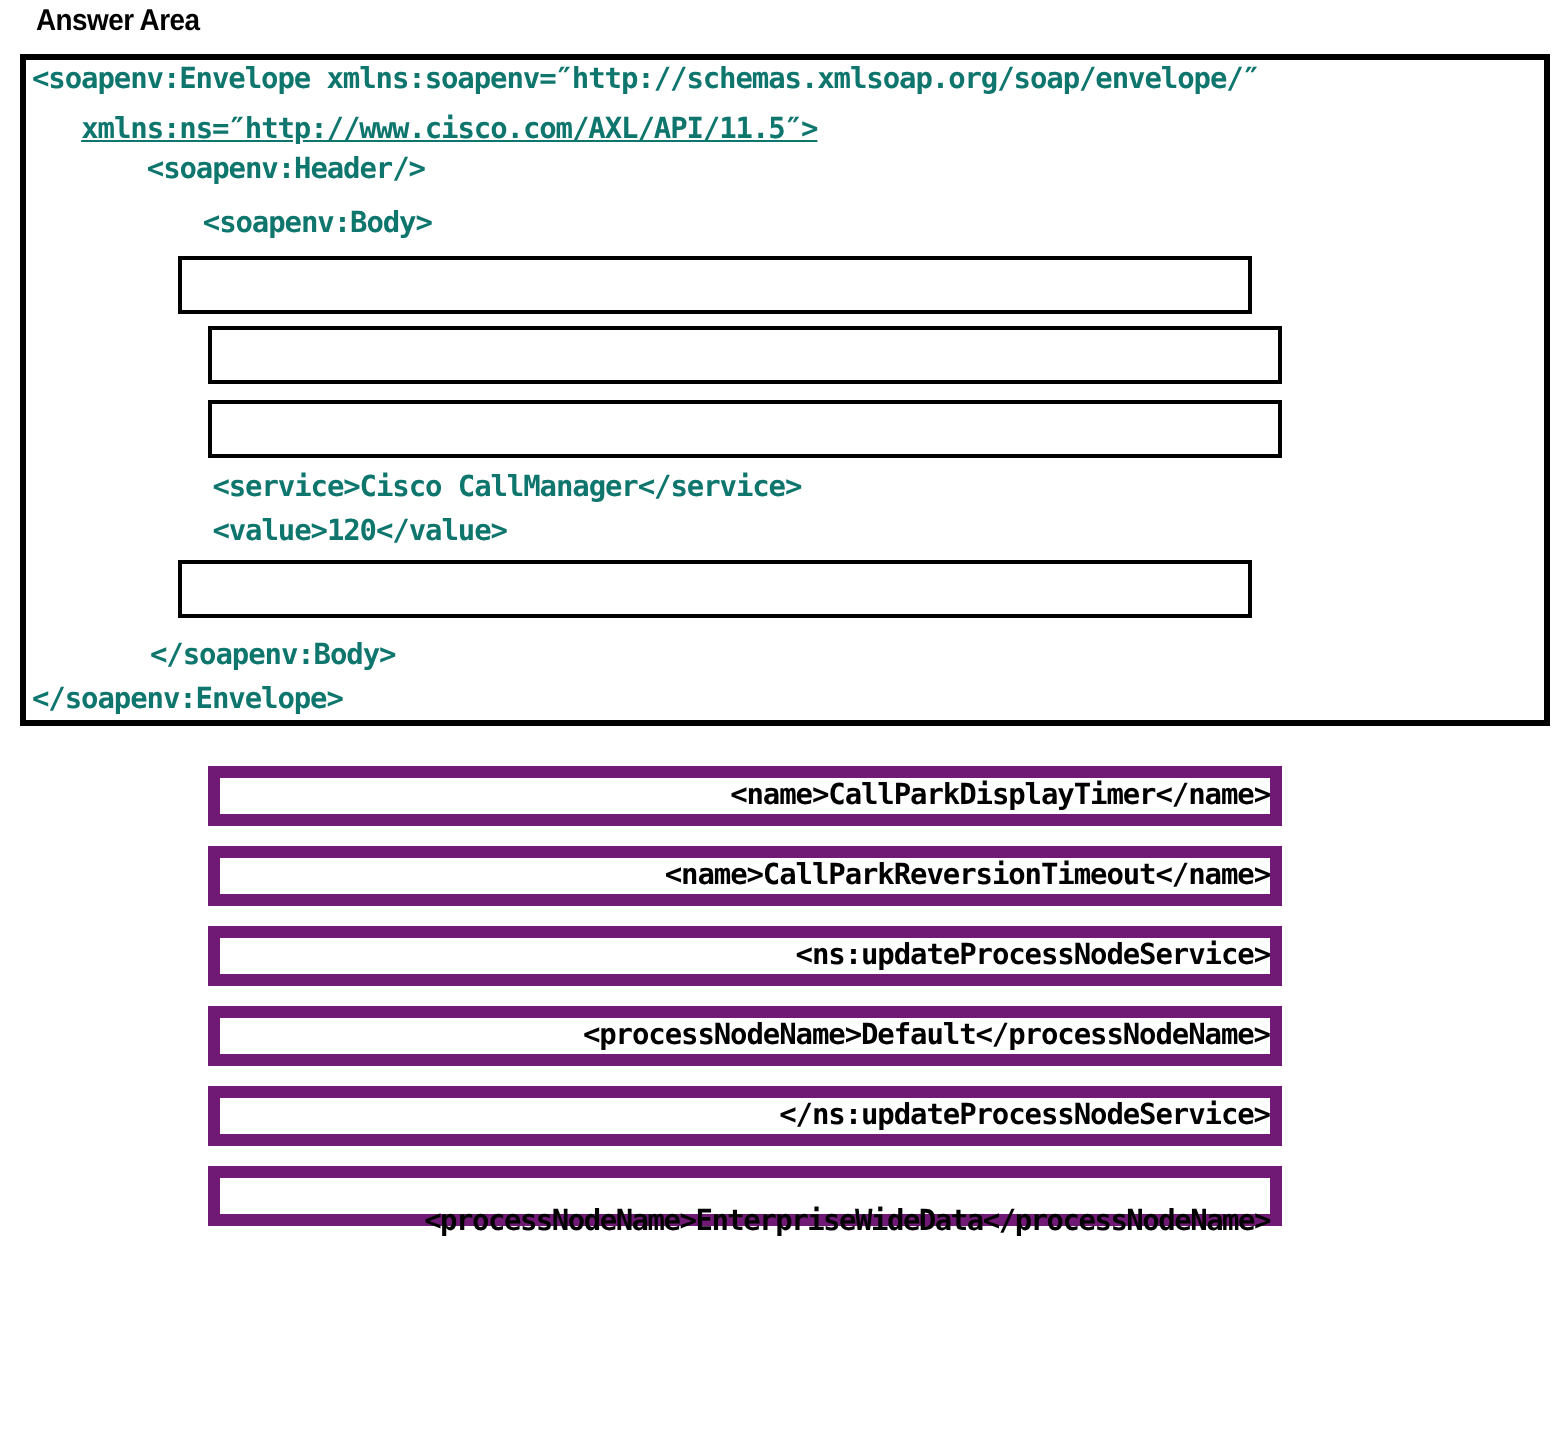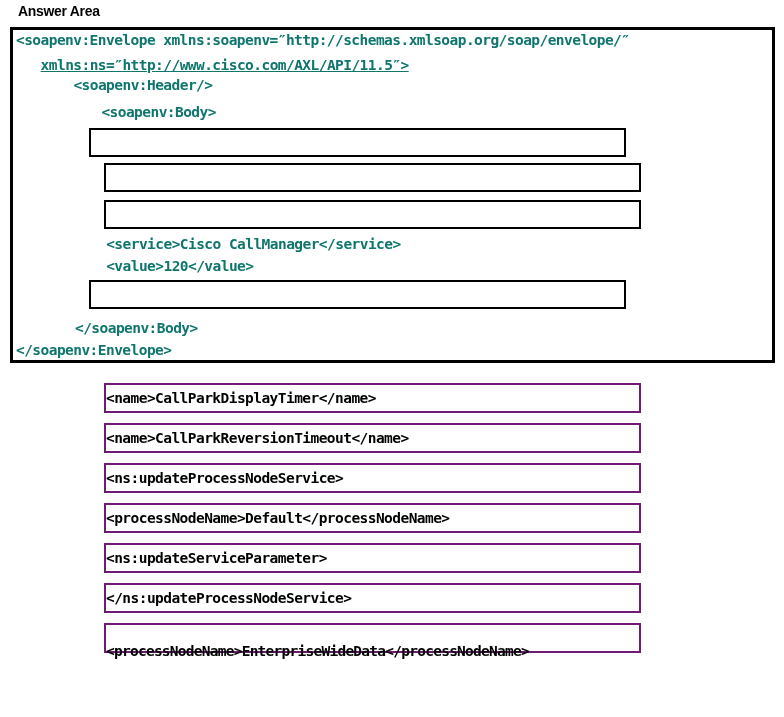--- a/index.html
+++ b/index.html
@@ -64,27 +64,27 @@
   
   #options-list {
     position: absolute;
     left: 104px;
     top: 383px;
     width: 537px;
   }
   .option-tile {
     width: 537px;
     height: 30px;
-    border: 2px solid #701a75;
+    border: 6px solid #701a75;
     box-sizing: border-box;
     background: #ffffff;
     margin-bottom: 10px;
     display: flex;
     align-items: center;
-    justify-content: flex-start;
+    justify-content: flex-end;
   }
   .option-tile .option-text {
     font-family: "DejaVu Sans Mono", "Liberation Mono", monospace;
     font-size: 14.5px;
     font-weight: bold;
     color: #000000;
     white-space: pre;
     letter-spacing: -0.55px;
     line-height: 1;
   }
@@ -125,21 +125,18 @@
     <div class="option-tile">
       <span class="option-text">&lt;name&gt;CallParkReversionTimeout&lt;/name&gt;</span>
     </div>
     <div class="option-tile">
       <span class="option-text">&lt;ns:updateProcessNodeService&gt;</span>
     </div>
     <div class="option-tile">
       <span class="option-text">&lt;processNodeName&gt;Default&lt;/processNodeName&gt;</span>
     </div>
     <div class="option-tile">
-      <span class="option-text">&lt;ns:updateServiceParameter&gt;</span>
-    </div>
-    <div class="option-tile">
       <span class="option-text">&lt;/ns:updateProcessNodeService&gt;</span>
     </div>
     <div class="option-tile wide">
       <span class="option-text">&lt;processNodeName&gt;EnterpriseWideData&lt;/processNodeName&gt;</span>
     </div>
   </div>
 
 </body></html>

